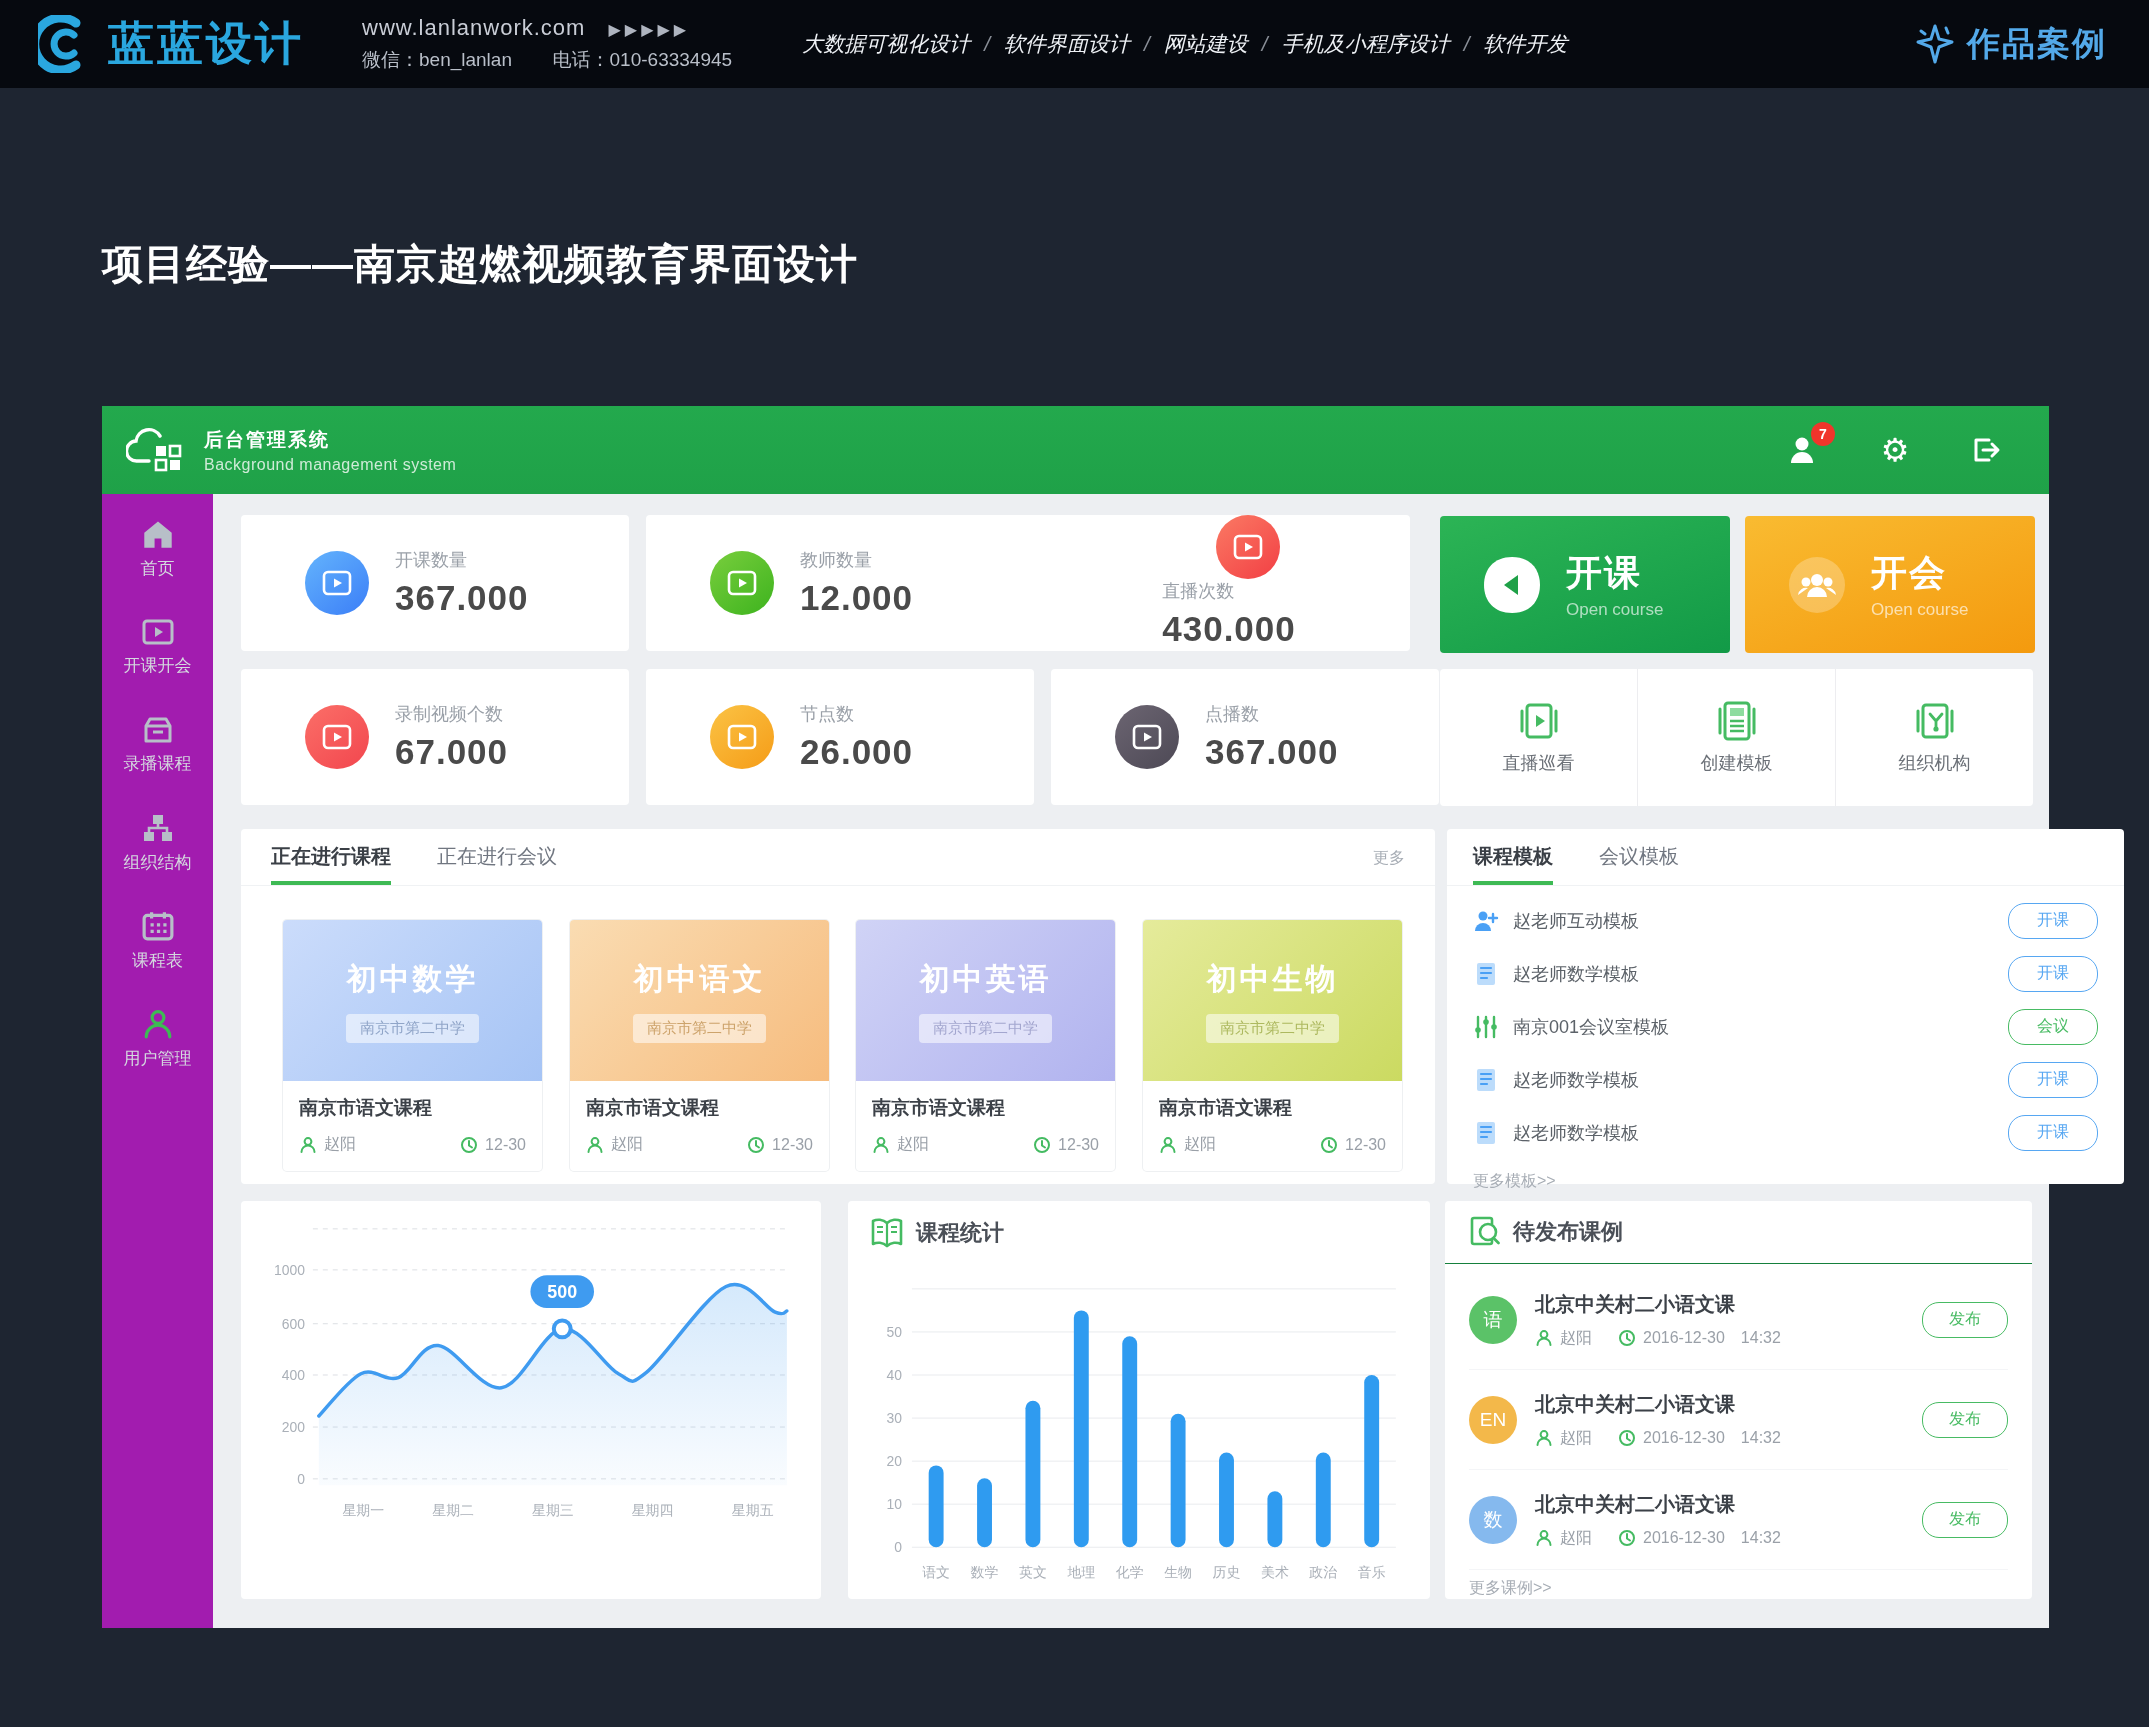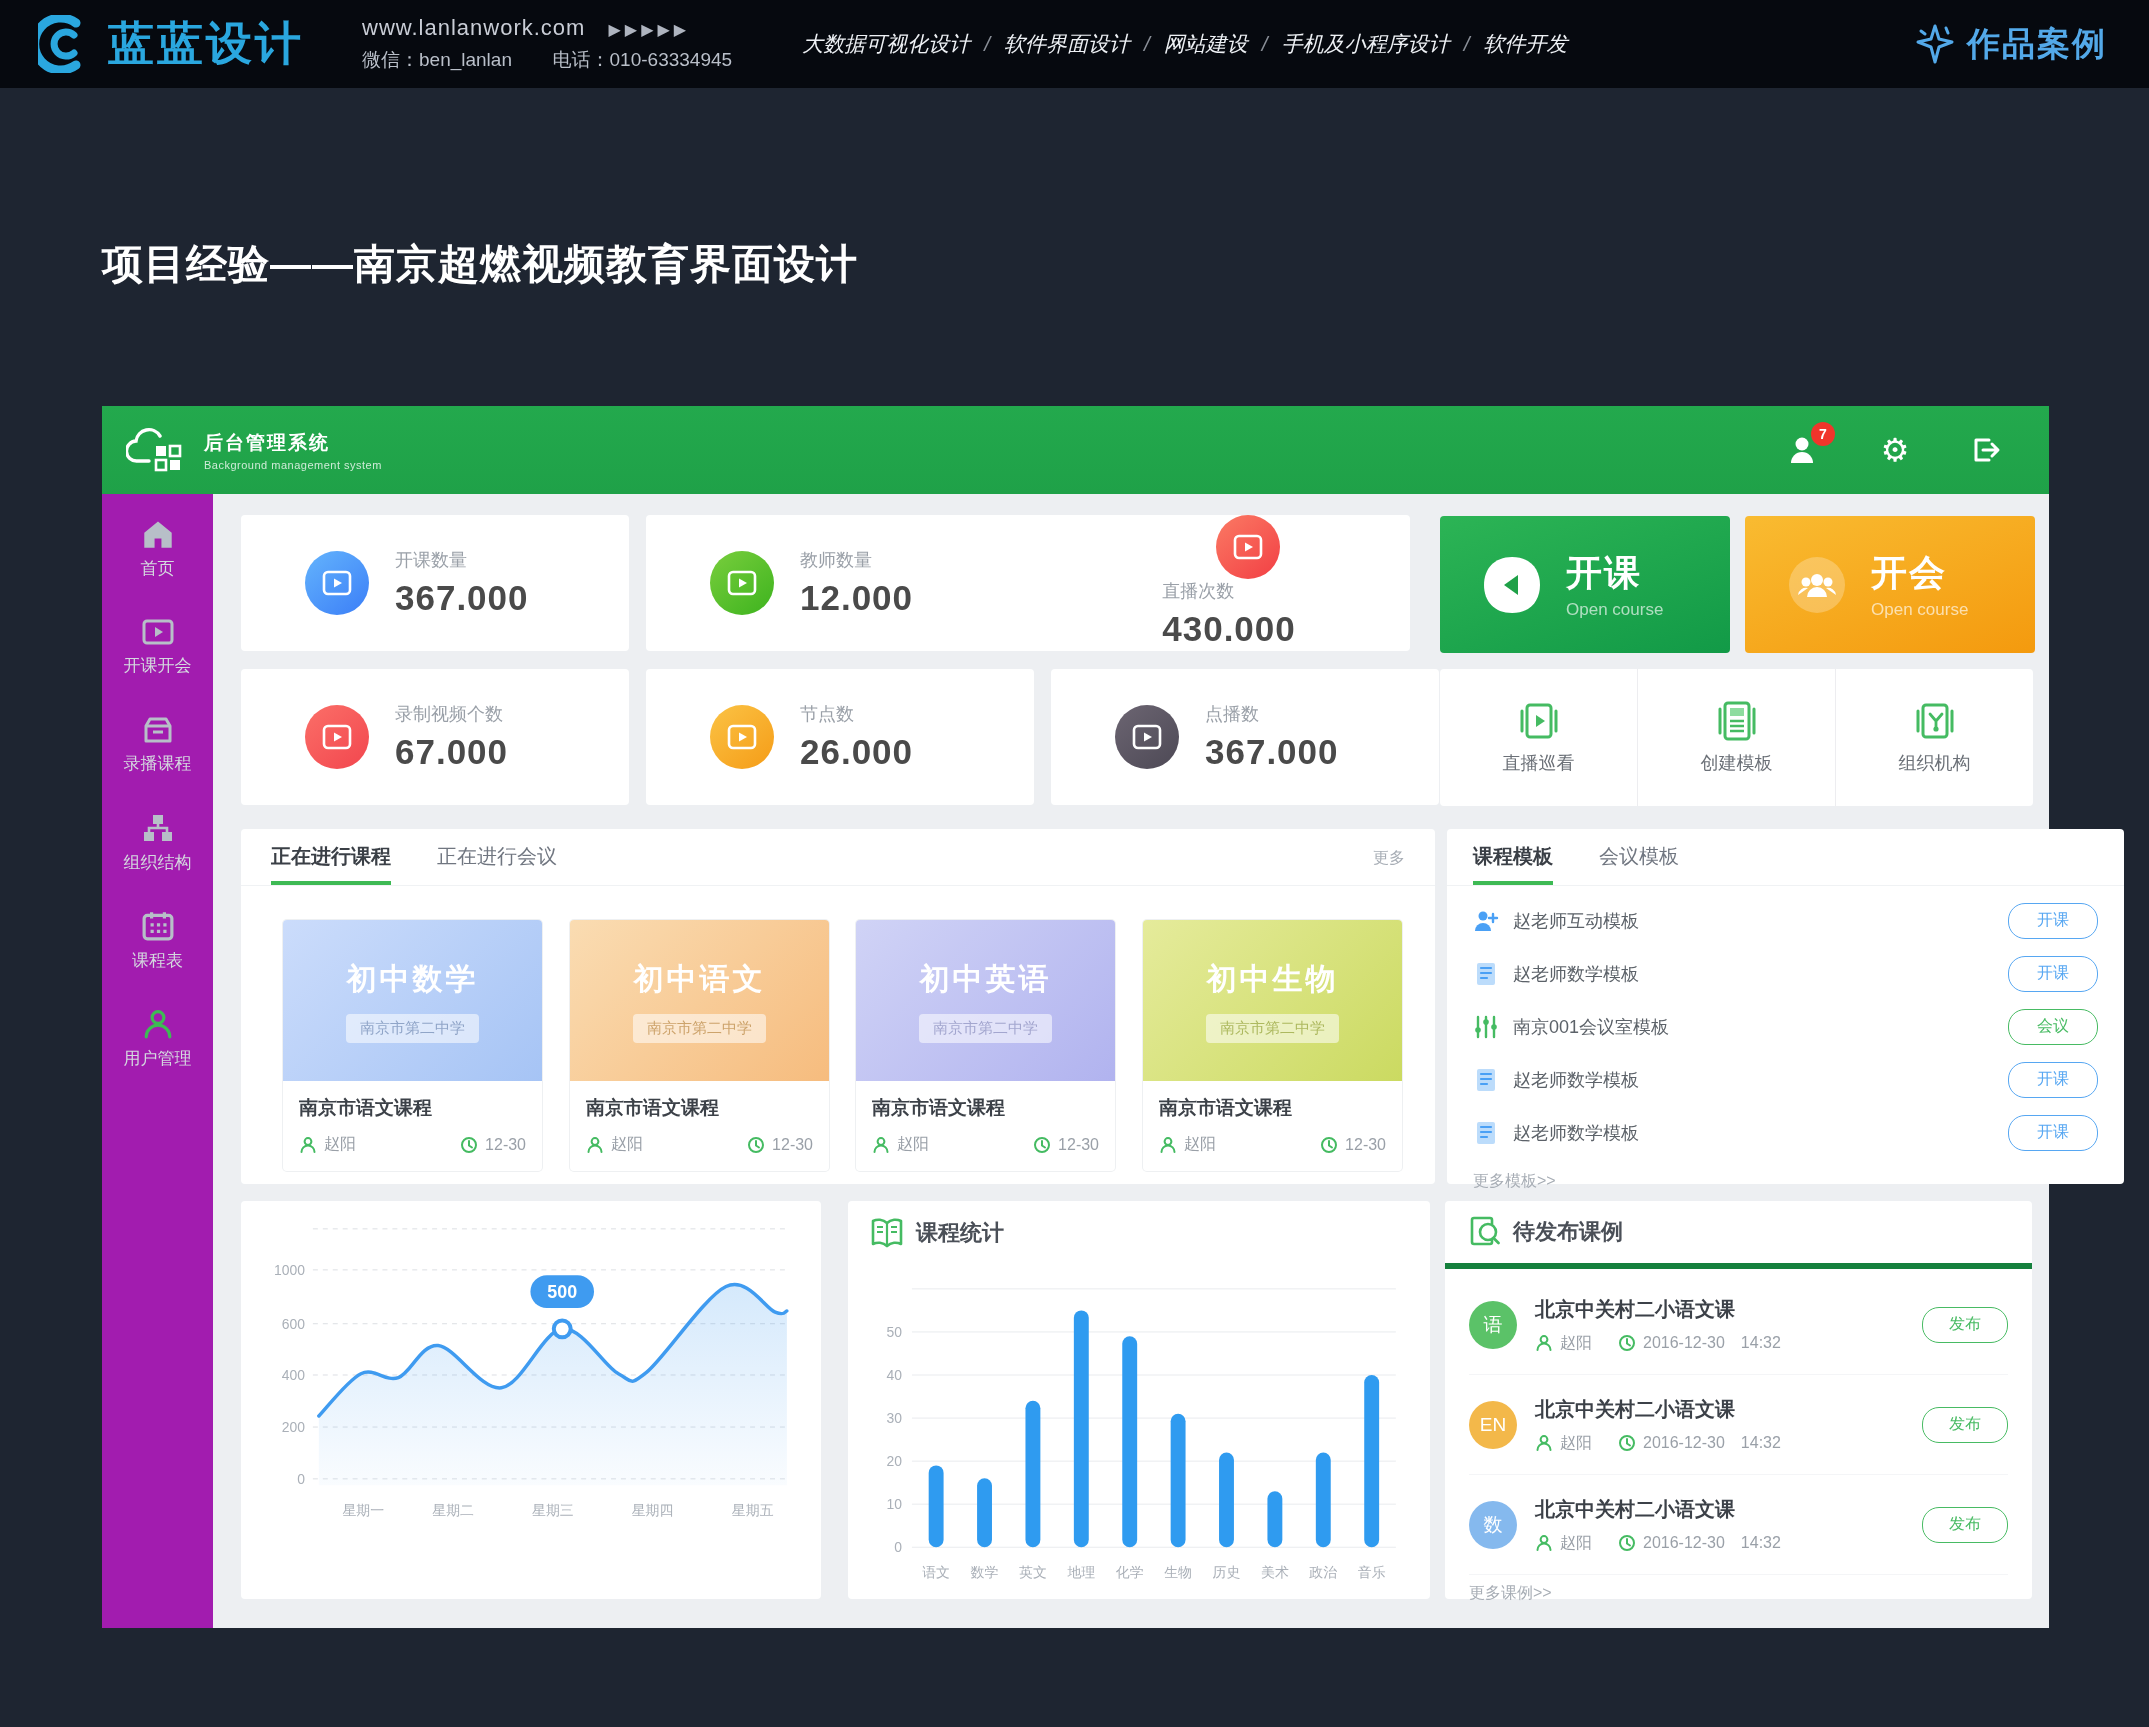--- a/index.html
+++ b/index.html
@@ -23,21 +23,21 @@
   .portfolio{margin-left:auto;margin-right:42px;display:flex;align-items:center;color:#53a9e9;font-size:33px;font-weight:bold;letter-spacing:2px;}
   .portfolio svg{margin-right:10px;}
   
   #page-title{left:102px;top:237px;color:#ffffff;font-size:41px;font-weight:bold;letter-spacing:1px;}
   
   #dashboard{left:102px;top:406px;width:1947px;height:1222px;background:#edeff2;}
   #dash-header{left:0;top:0;width:1947px;height:88px;background:linear-gradient(180deg,#23a94d,#1fa148);display:flex;align-items:center;}
   .dash-logo{margin-left:24px;display:flex;align-items:center;}
   .dash-title-block{margin-left:16px;color:#fff;}
   .dash-title{font-size:19px;font-weight:bold;letter-spacing:2px;}
-  .dash-subtitle{font-size:11px;color:rgba(255,255,255,.78);margin-top:3px;letter-spacing:0.5px;}
+  .dash-subtitle{font-size:16px;color:rgba(255,255,255,.78);margin-top:3px;letter-spacing:0.5px;}
   .dash-actions{margin-left:auto;margin-right:46px;display:flex;align-items:center;gap:54px;}
   .dash-action{position:relative;width:36px;height:36px;display:flex;align-items:center;justify-content:center;cursor:pointer;}
   .badge{position:absolute;top:-10px;right:-12px;min-width:24px;height:24px;border-radius:12px;background:#f0352b;color:#fff;font-size:14px;font-weight:bold;display:flex;align-items:center;justify-content:center;}
   .gear-glyph{color:#fff;font-size:32px;line-height:1;}
   
   #sidebar{left:0;top:88px;width:111px;height:1134px;background:#a21caf;}
   .side-item{height:86px;display:flex;flex-direction:column;align-items:center;justify-content:center;cursor:pointer;margin-top:12px;}
   .side-item .lbl{font-size:17px;color:#d4d9df;margin-top:8px;white-space:nowrap;}
   
   .stat-card{width:388px;height:136px;background:#fff;border-radius:4px;display:flex;align-items:center;}
@@ -83,21 +83,21 @@
   .pill.green{border:1.5px solid #48bb63;color:#48bb63;}
   .more-link{font-size:16px;color:#a7adb5;cursor:pointer;}
   
   .chart-head{height:64px;display:flex;align-items:center;padding:0 22px;}
   .chart-title{font-size:22px;color:#4a4f57;font-weight:bold;margin-left:12px;}
   .toggle-wrap{margin-left:auto;display:flex;gap:14px;}
   .toggle{width:76px;height:36px;border-radius:18px;font-size:17px;display:flex;align-items:center;justify-content:center;cursor:pointer;}
   .toggle.active{border:1.5px solid #3f9bf0;color:#3f9bf0;background:#fff;}
   .toggle.idle{border:1.5px solid #e7e9ec;color:#b0b4ba;background:#f6f7f9;}
   
-  .pub-head{height:62px;display:flex;align-items:center;padding:0 24px;border-bottom:6px solid #15803d;}
+  .pub-head{height:62px;display:flex;align-items:center;padding:0 24px;border-bottom:1px solid #15803d;}
   .pub-title{font-size:22px;color:#4a4f57;font-weight:bold;margin-left:12px;}
   .pub-list{padding:6px 24px 0;}
   .pub-row{display:flex;align-items:center;height:99px;border-bottom:1px solid #f4f5f7;}
   .pub-row:last-of-type{border-bottom:none;}
   .pub-badge{width:48px;height:48px;border-radius:50%;color:#fff;font-size:19px;display:flex;align-items:center;justify-content:center;flex:none;}
   .pub-mid{margin-left:18px;}
   .pub-item-title{font-size:20px;font-weight:bold;color:#3c4148;}
   .pub-meta{display:flex;align-items:center;font-size:16px;color:#9aa0a8;margin-top:10px;}
   .pub-meta .gap{width:26px;}
   svg{display:block;}

